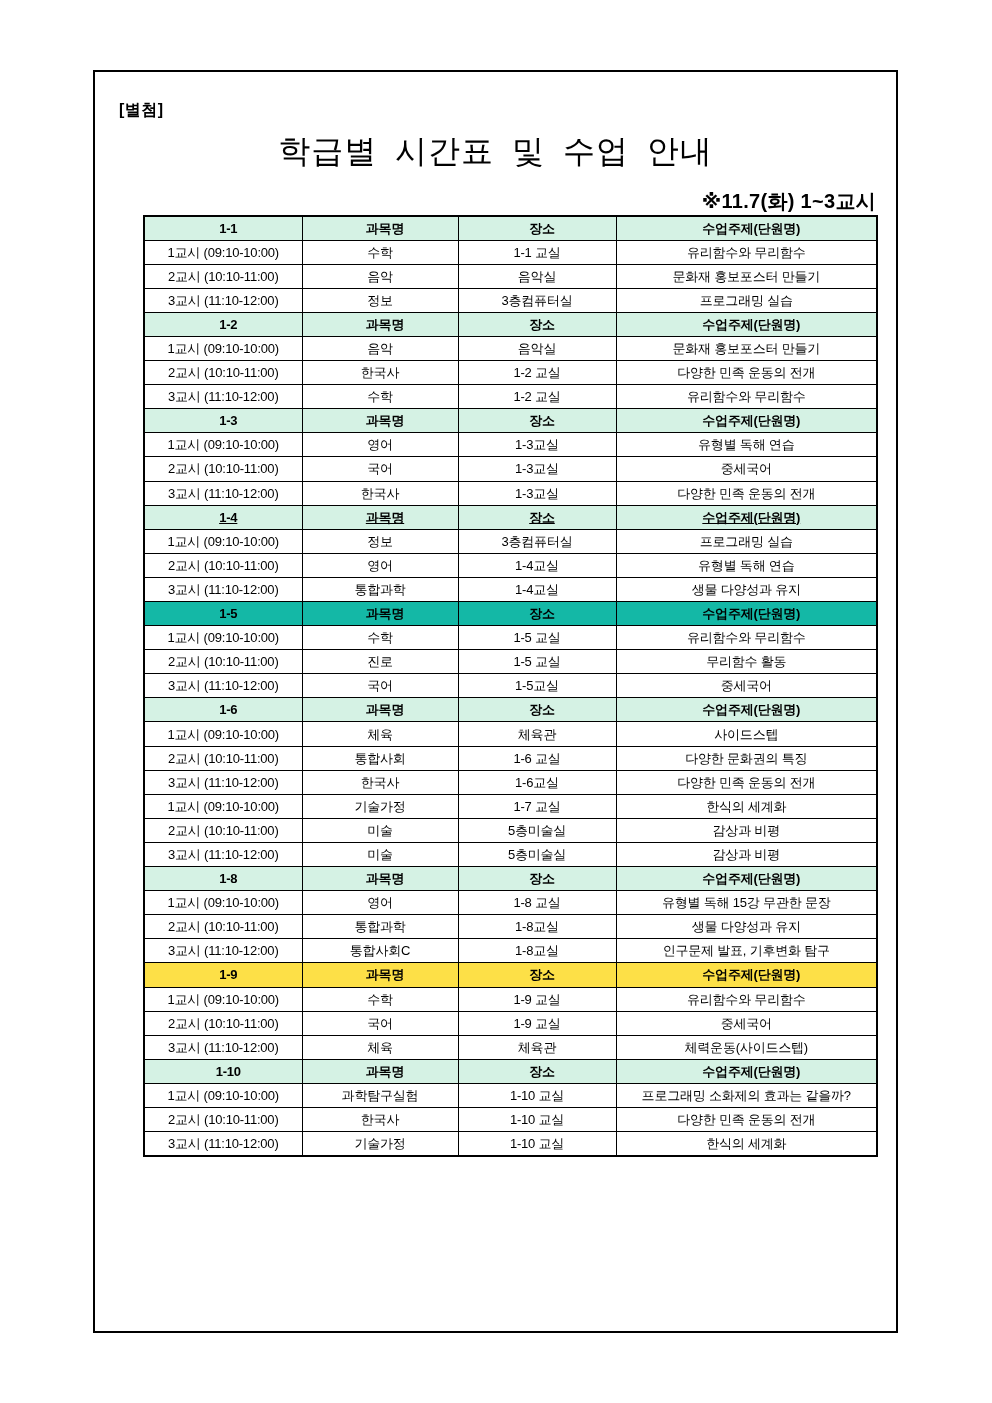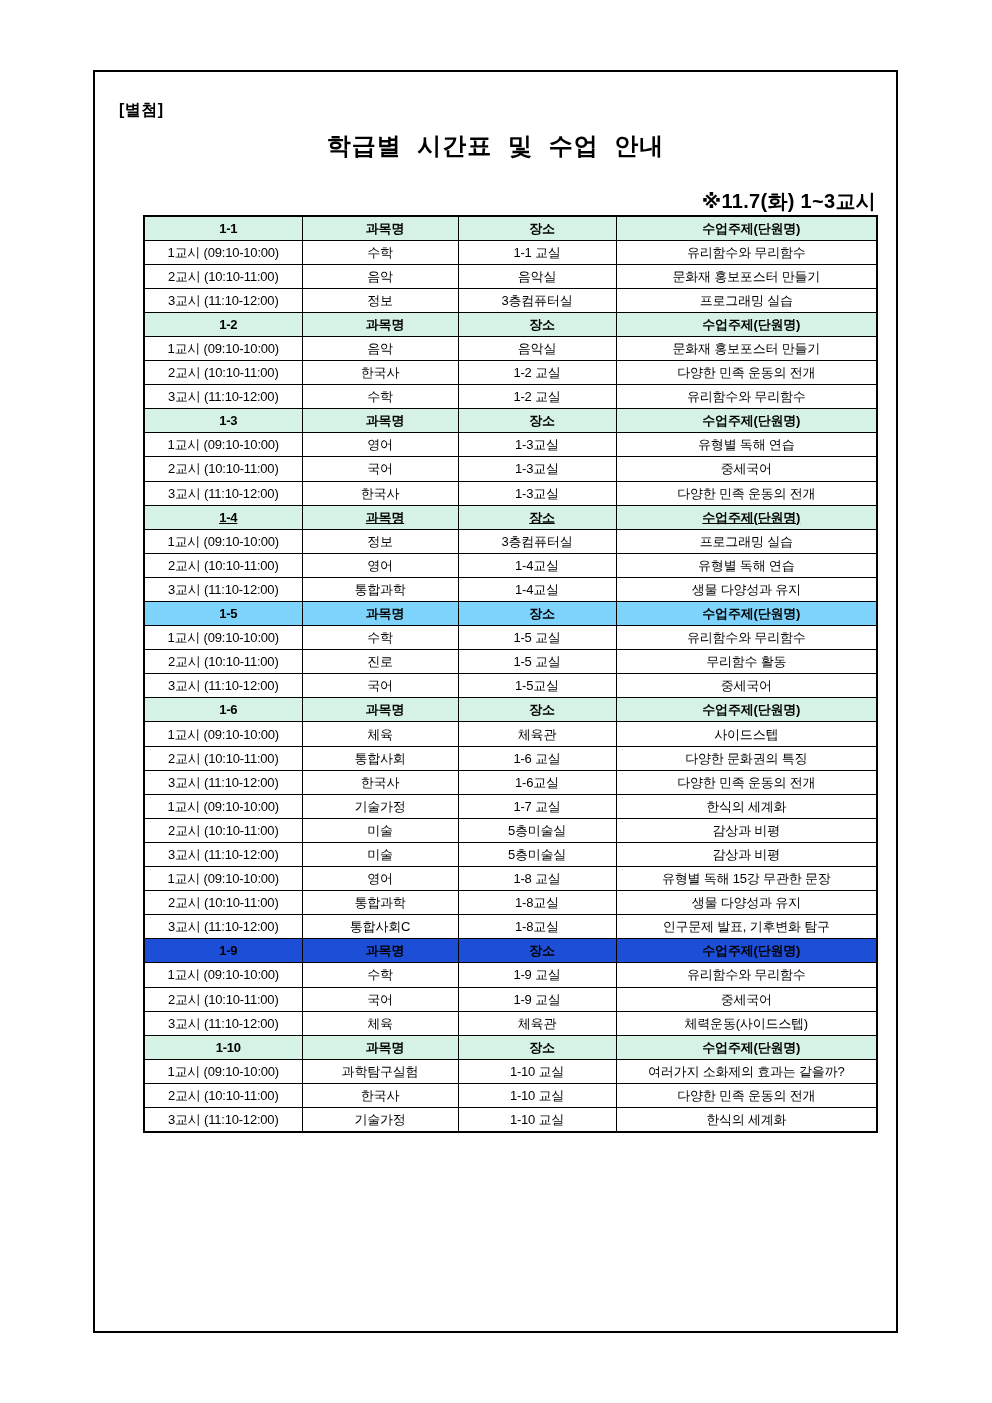--- a/index.html
+++ b/index.html
@@ -22,22 +22,22 @@
     left: 24px; top: 28px;
     font-size: 16px;
     font-weight: bold;
     letter-spacing: 0.5px;
   }
   .doc-title {
     position: absolute;
     left: 0; top: 58px;
     width: 100%;
     text-align: center;
-    font-size: 24px;
-    font-weight: bold;
+    font-size: 32px;
+    font-weight: normal;
     letter-spacing: 1px;
     word-spacing: 8px;
   }
   .schedule-note {
     position: absolute;
     right: 20px; top: 116px;
     font-size: 20px;
     font-weight: bold;
     letter-spacing: 0.3px;
   }
@@ -177,21 +177,21 @@
           <td>영어</td>
           <td>1-4교실</td>
           <td>유형별 독해 연습</td>
         </tr>
         <tr>
           <td>3교시 (11:10-12:00)</td>
           <td>통합과학</td>
           <td>1-4교실</td>
           <td>생물 다양성과 유지</td>
         </tr>
-        <tr class="head-row" style="background: #7dd3fc;">
+        <tr class="head-row" style="background: #14b8a6;">
           <td>1-5</td>
           <td>과목명</td>
           <td>장소</td>
           <td>수업주제(단원명)</td>
         </tr>
         <tr>
           <td>1교시 (09:10-10:00)</td>
           <td>수학</td>
           <td>1-5 교실</td>
           <td>유리함수와 무리함수</td>
@@ -243,39 +243,45 @@
           <td>미술</td>
           <td>5층미술실</td>
           <td>감상과 비평</td>
         </tr>
         <tr>
           <td>3교시 (11:10-12:00)</td>
           <td>미술</td>
           <td>5층미술실</td>
           <td>감상과 비평</td>
         </tr>
+        <tr class="head-row" style="background: rgb(213, 242, 228);">
+          <td>1-8</td>
+          <td>과목명</td>
+          <td>장소</td>
+          <td>수업주제(단원명)</td>
+        </tr>
         <tr>
           <td>1교시 (09:10-10:00)</td>
           <td>영어</td>
           <td>1-8 교실</td>
           <td>유형별 독해 15강 무관한 문장</td>
         </tr>
         <tr>
           <td>2교시 (10:10-11:00)</td>
           <td>통합과학</td>
           <td>1-8교실</td>
           <td>생물 다양성과 유지</td>
         </tr>
         <tr>
           <td>3교시 (11:10-12:00)</td>
           <td>통합사회C</td>
           <td>1-8교실</td>
           <td>인구문제 발표, 기후변화 탐구</td>
         </tr>
-        <tr class="head-row" style="background: #1d4ed8;">
+        <tr class="head-row" style="background: #fde047;">
           <td>1-9</td>
           <td>과목명</td>
           <td>장소</td>
           <td>수업주제(단원명)</td>
         </tr>
         <tr>
           <td>1교시 (09:10-10:00)</td>
           <td>수학</td>
           <td>1-9 교실</td>
           <td>유리함수와 무리함수</td>
@@ -295,21 +301,21 @@
         <tr class="head-row" style="background: rgb(213, 242, 228);">
           <td>1-10</td>
           <td>과목명</td>
           <td>장소</td>
           <td>수업주제(단원명)</td>
         </tr>
         <tr>
           <td>1교시 (09:10-10:00)</td>
           <td>과학탐구실험</td>
           <td>1-10 교실</td>
-          <td>여러가지 소화제의 효과는 같을까?</td>
+          <td>프로그래밍 소화제의 효과는 같을까?</td>
         </tr>
         <tr>
           <td>2교시 (10:10-11:00)</td>
           <td>한국사</td>
           <td>1-10 교실</td>
           <td>다양한 민족 운동의 전개</td>
         </tr>
         <tr>
           <td>3교시 (11:10-12:00)</td>
           <td>기술가정</td>

